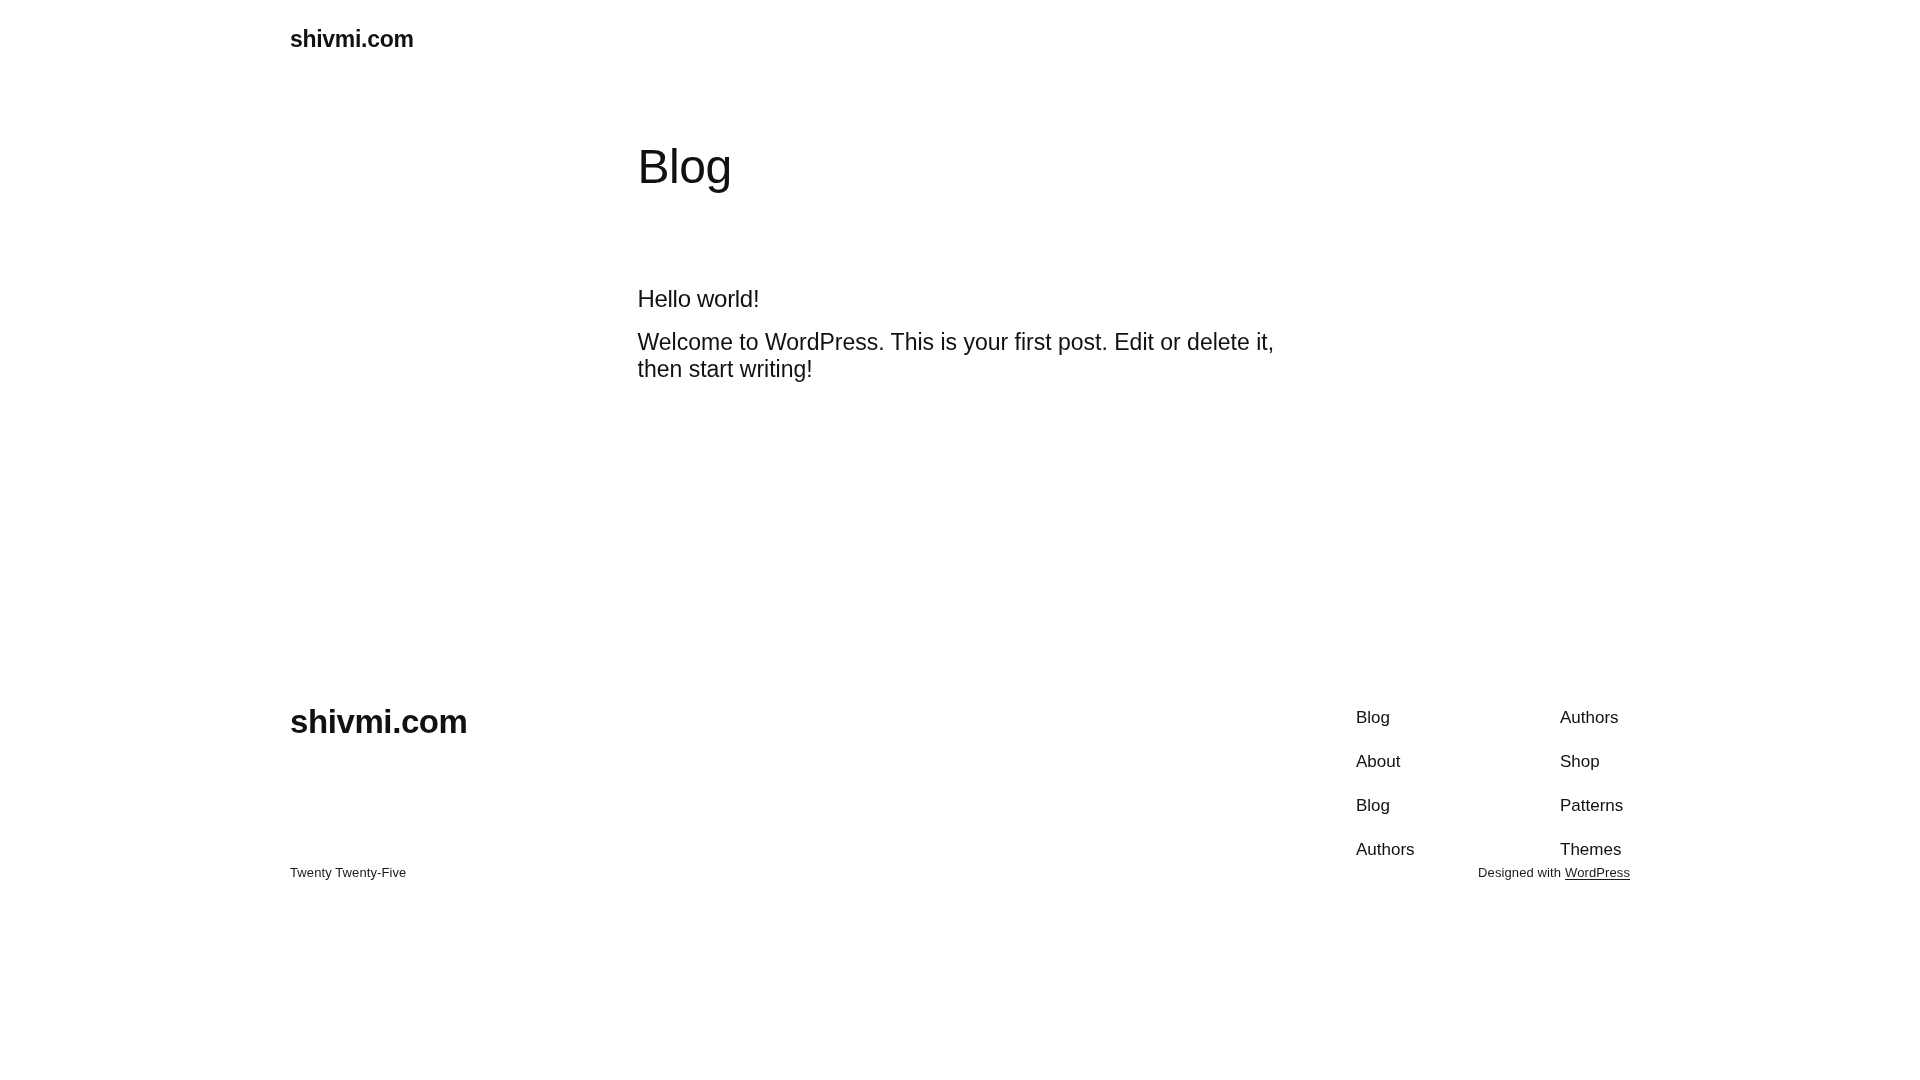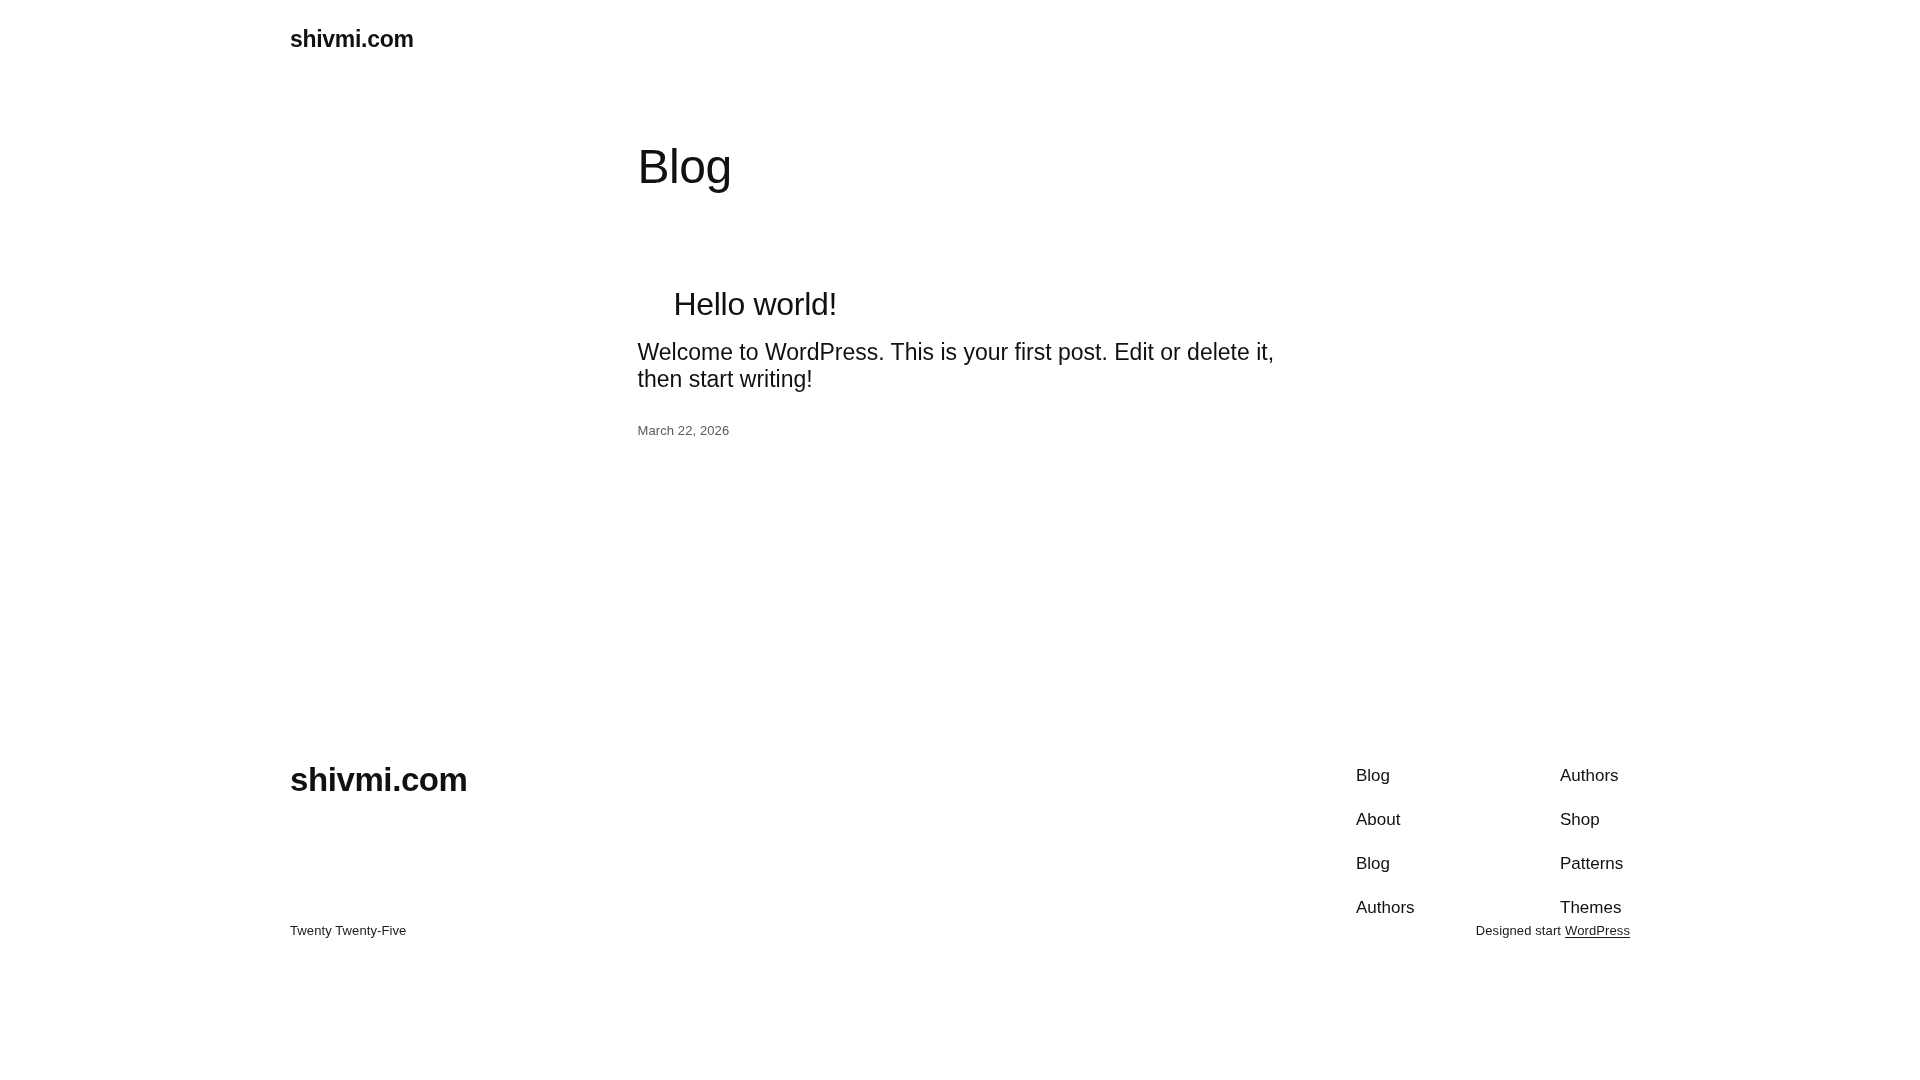--- a/index.html
+++ b/index.html
@@ -42,25 +42,24 @@
   .page-title {
     font-size: 48px;
     font-weight: 400;
     letter-spacing: -0.5px;
     line-height: 1.2;
   }
   .post {
     margin-top: 89px;
   }
   .post-title {
-    font-size: 32px;
+    font-size: 24px;
     font-weight: 400;
     letter-spacing: -0.3px;
     line-height: 1.2;
-    margin-left: 36px;
   }
   .post-title a { display: inline-block; }
   .post-excerpt {
     margin-top: 16px;
     font-size: 23px;
     line-height: 27px;
     color: #111111;
   }
   .post-date {
     margin-top: 28px;
@@ -126,21 +125,20 @@
 
 <main class="main-area">
   <div class="content-col">
     <h1 class="page-title">Blog</h1>
 
     <article class="post">
       <h2 class="post-title">
         <a>Hello world!</a>
       </h2>
       <p class="post-excerpt">Welcome to WordPress. This is your first post. Edit or delete it, then start writing!</p>
-      <div class="post-date">March 22, 2026</div>
     </article>
   </div>
 </main>
 
 <footer class="site-footer container">
   <a class="footer-site-title">shivmi.com</a>
 
   <div class="footer-spacer"></div>
 
   <nav class="footer-nav">
@@ -171,15 +169,15 @@
       <li>
         <a>Themes</a>
       </li>
     </ul>
   </nav>
 </footer>
 
 <div class="colophon container">
   <span class="theme-name">Twenty Twenty-Five</span>
   <span class="designed-with">
-    <span>Designed start</span><a class="wp-link">WordPress</a>
+    <span>Designed with</span><a class="wp-link">WordPress</a>
   </span>
 </div>
 
 </body></html>

